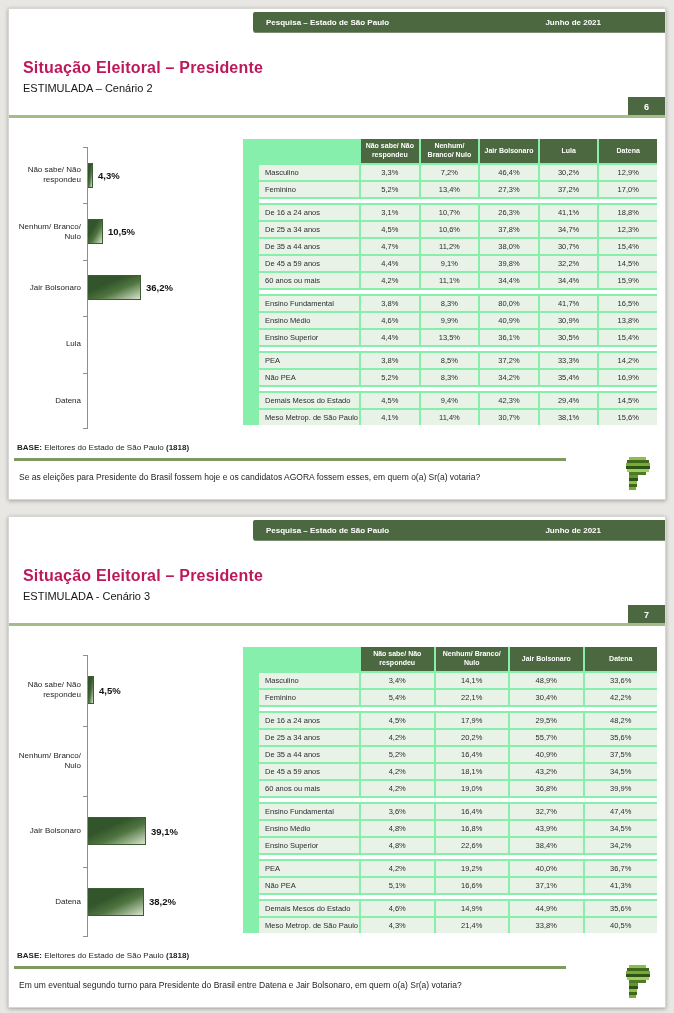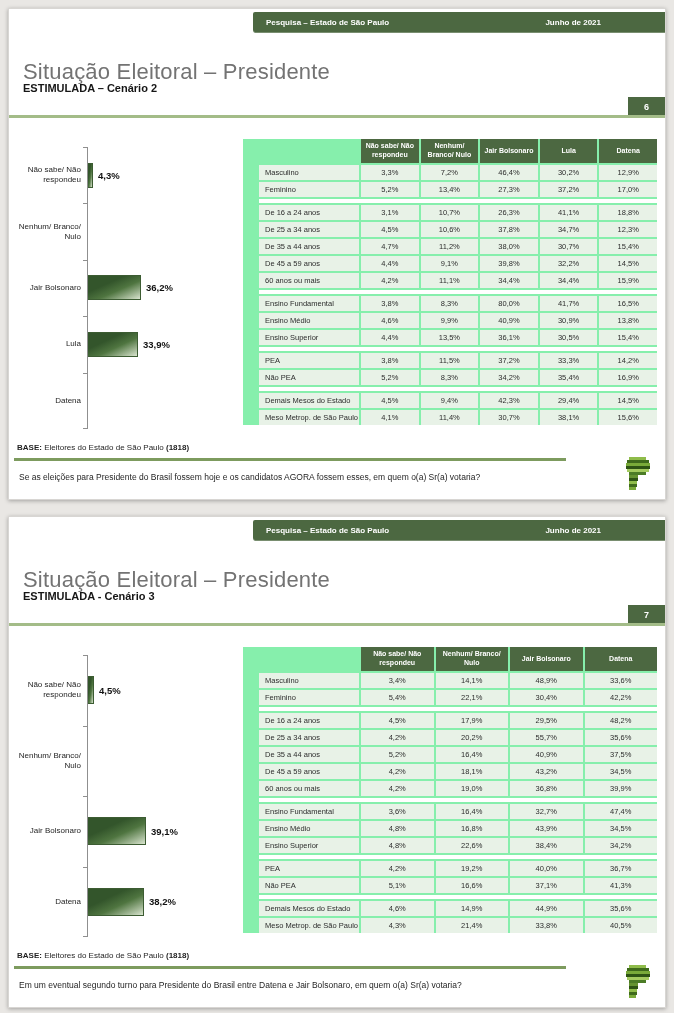--- a/index.html
+++ b/index.html
@@ -9,22 +9,22 @@
   .slide { position:relative; width:658px; height:492px; background:#ffffff;
            margin:0 auto 16px auto; box-shadow:0 1px 4px rgba(0,0,0,.30);
            border:1px solid #d8d6d3; overflow:hidden; }
 
   .topbar { position:absolute; left:244px; right:0; top:3px; height:21px;
             background:#4c6841; color:#ffffff; font-size:8px; font-weight:bold;
             display:flex; align-items:center; justify-content:space-between;
             padding:0 64px 0 13px; border-radius:2px 0 0 3px;
             box-shadow:inset 0 -1px 0 rgba(255,255,255,.25); }
 
-  .title   { position:absolute; left:14px; top:50px; font-size:22px; font-weight:normal; color:#737373; letter-spacing:.2px; }
-  .subtitle{ position:absolute; left:14px; top:73px; font-size:11px; font-weight:bold; color:#161616; }
+  .title   { position:absolute; left:14px; top:50px; font-size:16px; font-weight:bold; color:#be185d; letter-spacing:.2px; }
+  .subtitle{ position:absolute; left:14px; top:73px; font-size:11px; font-weight:normal; color:#161616; }
 
   .badge { position:absolute; right:0; top:88px; width:37px; height:19px;
            background:#4c6841; color:#fff; font-size:9px; font-weight:bold;
            display:flex; align-items:center; justify-content:center; }
   .rule  { position:absolute; left:0; right:0; top:106px; height:3px; background:#a3bc88; }
 
   
   .chart { position:absolute; left:8px; top:138px; width:226px; }
   .chart-row { display:flex; align-items:center; }
   .chart-label { width:70px; text-align:right; padding-right:6px; font-size:8px;
@@ -74,34 +74,34 @@
     <div class="chart" style="height: 282px;">
         <div class="chart-row" style="height: 56.4px;">
           <div class="chart-label">Não sabe/ Não respondeu</div>
           <div class="chart-bararea">
             <div class="bar" style="width: 6px; height: 25px;"></div>
             <span class="bar-value">4,3%</span>
           </div>
         </div>
         <div class="chart-row" style="height: 56.4px;">
           <div class="chart-label">Nenhum/ Branco/ Nulo</div>
+          <div class="chart-bararea">
+            <div class="bar" style="width: 16px; height: 25px;"></div>
+            <span class="bar-value">10,5%</span>
+          </div>
         </div>
         <div class="chart-row" style="height: 56.4px;">
           <div class="chart-label">Jair Bolsonaro</div>
           <div class="chart-bararea">
             <div class="bar" style="width: 54px; height: 25px;"></div>
             <span class="bar-value">36,2%</span>
           </div>
         </div>
         <div class="chart-row" style="height: 56.4px;">
           <div class="chart-label">Lula</div>
-          <div class="chart-bararea">
-            <div class="bar" style="width: 51px; height: 25px;"></div>
-            <span class="bar-value">33,9%</span>
-          </div>
         </div>
         <div class="chart-row" style="height: 56.4px;">
           <div class="chart-label">Datena</div>
         </div>
         <div class="axis-line" style="left: 70px; top: 0px; bottom: 0px;"></div>
         <div class="axis-tick" style="left: 66px; top: 0px;"></div>
         <div class="axis-tick" style="left: 66px; top: 56px;"></div>
         <div class="axis-tick" style="left: 66px; top: 113px;"></div>
         <div class="axis-tick" style="left: 66px; top: 169px;"></div>
         <div class="axis-tick" style="left: 66px; top: 226px;"></div>
@@ -173,21 +173,21 @@
           <div class="tval">13,8%</div>
           <div class="tlabel">Ensino Superior</div>
           <div class="tval">4,4%</div>
           <div class="tval">13,5%</div>
           <div class="tval">36,1%</div>
           <div class="tval">30,5%</div>
           <div class="tval">15,4%</div>
           <div class="spacer"></div>
           <div class="tlabel">PEA</div>
           <div class="tval">3,8%</div>
-          <div class="tval">11,5%</div>
+          <div class="tval">8,5%</div>
           <div class="tval">37,2%</div>
           <div class="tval">33,3%</div>
           <div class="tval">14,2%</div>
           <div class="tlabel">Não PEA</div>
           <div class="tval">5,2%</div>
           <div class="tval">8,3%</div>
           <div class="tval">34,2%</div>
           <div class="tval">35,4%</div>
           <div class="tval">16,9%</div>
           <div class="spacer"></div>

